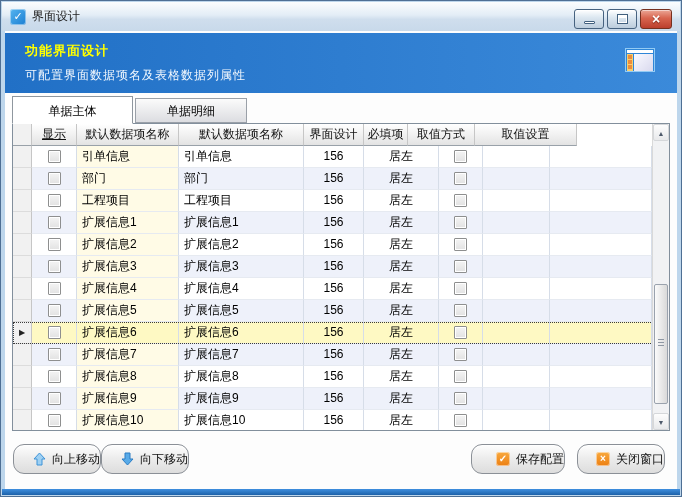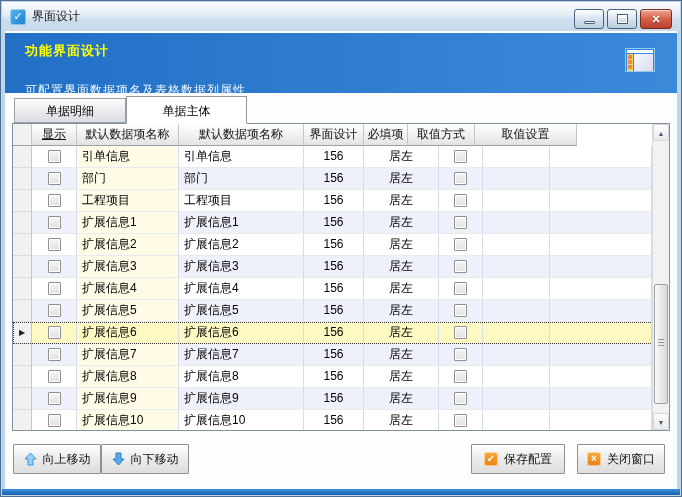--- a/index.html
+++ b/index.html
@@ -23,21 +23,21 @@
   .g-min { width:11px; height:3px; background:#fff; border:1px solid #41607e; border-radius:1px; margin-top:7px; }
   .g-max { width:9px; height:8px; border:1px solid #fff; border-top-width:3px; box-shadow:0 0 0 1px #41607e; }
   .g-close { color:#fff; font-size:14px; font-weight:bold; line-height:14px; text-shadow:0 1px 1px #7a2417; }
   
   .win-body { position:absolute; top:30px; left:4px; right:4px; bottom:7px; background:#fdfdfd; }
   .frame-bottom { position:absolute; left:1px; right:1px; bottom:1px; height:6px;
       background:linear-gradient(#3f8fdf,#1c61a9); }
   .blue-header { margin-top:2px; height:60px; position:relative; color:#fff;
       background:linear-gradient(to right,#2170c6,#3b8ada); padding:9px 0 15px 20px; }
   .bh-title { font-size:13px; font-weight:bold; color:#ffff00; letter-spacing:1px; }
-  .bh-sub { font-size:12px; margin-top:22px; color:#f2f8fe; letter-spacing:1px; }
+  .bh-sub { font-size:12px; margin-top:7px; color:#f2f8fe; letter-spacing:1px; }
   .form-icon { position:absolute; right:22px; top:15px; width:30px; height:24px;
       border:1px solid #93cbf4; background:#2e86d8; padding:1px; }
   .fi-top { height:3px; background:#fff; margin-bottom:1px; }
   .fi-row { display:flex; height:17px; }
   .fi-left { width:6px; background:#f6cf6e; display:flex; flex-direction:column; gap:1px; padding:1px 1px; }
   .fi-sq { width:4px; height:4px; background:#ed8d3d; }
   .fi-bodyp { flex:1; background:linear-gradient(135deg,#fafaff,#d9d9ee); margin-left:1px; }
   
   .tab-bar { height:30px; display:flex; align-items:flex-end; padding-left:7px; background:#fdfdfd; position:relative; z-index:2; }
   .tab { font-size:12px; text-align:center; cursor:pointer; }
@@ -74,23 +74,23 @@
   .sb-btn { height:17px; text-align:center; font-size:7px; line-height:17px; color:#4e5a6b;
       background:linear-gradient(#fdfdfd,#e8e9eb); border:1px solid #d5d7da; border-radius:2px; cursor:pointer; }
   .sb-btn.dn { position:absolute; bottom:0; left:0; right:0; }
   .sb-thumb { position:absolute; left:1px; right:1px; top:160px; height:120px;
       background:linear-gradient(90deg,#fbfbfb,#e8e8e8 55%,#d9d9d9); border:1px solid #9aa2ad;
       border-radius:2px; cursor:pointer; }
   .sb-grip { position:absolute; left:3px; right:3px; top:54px; height:8px;
       background:repeating-linear-gradient(#8e97a3 0 1px,transparent 1px 3px); }
   
   .footer { display:flex; margin:13px 12px 0 8px; }
-  .btn { height:30px; border:1px solid #8b9097; border-radius:1px; cursor:pointer;
+  .btn { height:30px; border:1px solid #8b9097; border-radius:11px; cursor:pointer;
       background:linear-gradient(#fefefe,#ececec 48%,#dddddd); font-size:12px; color:#111;
-      display:flex; align-items:center; justify-content:center; gap:6px;
+      display:flex; align-items:center; justify-content:flex-end; gap:6px;
       box-shadow:inset 0 1px 0 #fff; }
   .btn.mv { width:88px; } .btn.sv { width:94px; margin-right:12px; } .btn.cl { width:88px; }
   .spacer { flex:1; }
   .oico { display:inline-block; width:14px; height:14px; border-radius:3px; text-align:center;
       font-size:10px; font-weight:bold; line-height:14px; color:#fff;
       background:linear-gradient(#f8a93f,#ec7f12); box-shadow:inset 0 0 0 1px rgba(255,255,255,.5); }
   .arr { display:block; }
 </style>
 </head>
 <body>
@@ -123,22 +123,22 @@
               <span class="fi-sq"></span>
               <span class="fi-sq"></span>
               <span class="fi-sq"></span>
             </div>
           <div class="fi-bodyp"></div>
         </div>
       </div>
     </div>
 
     <div class="tab-bar">
+      <div class="tab active">单据主体</div>
       <div class="tab inactive">单据明细</div>
-      <div class="tab active">单据主体</div>
     </div>
 
     <div class="grid">
       <div class="grow ghead">
           <div class="c-ind"></div>
           <div class="cell c0">显示</div>
           <div class="cell c1">默认数据项名称</div>
           <div class="cell c2">默认数据项名称</div>
           <div class="cell c3">界面设计</div>
           <div class="cell c5">必填项</div>

